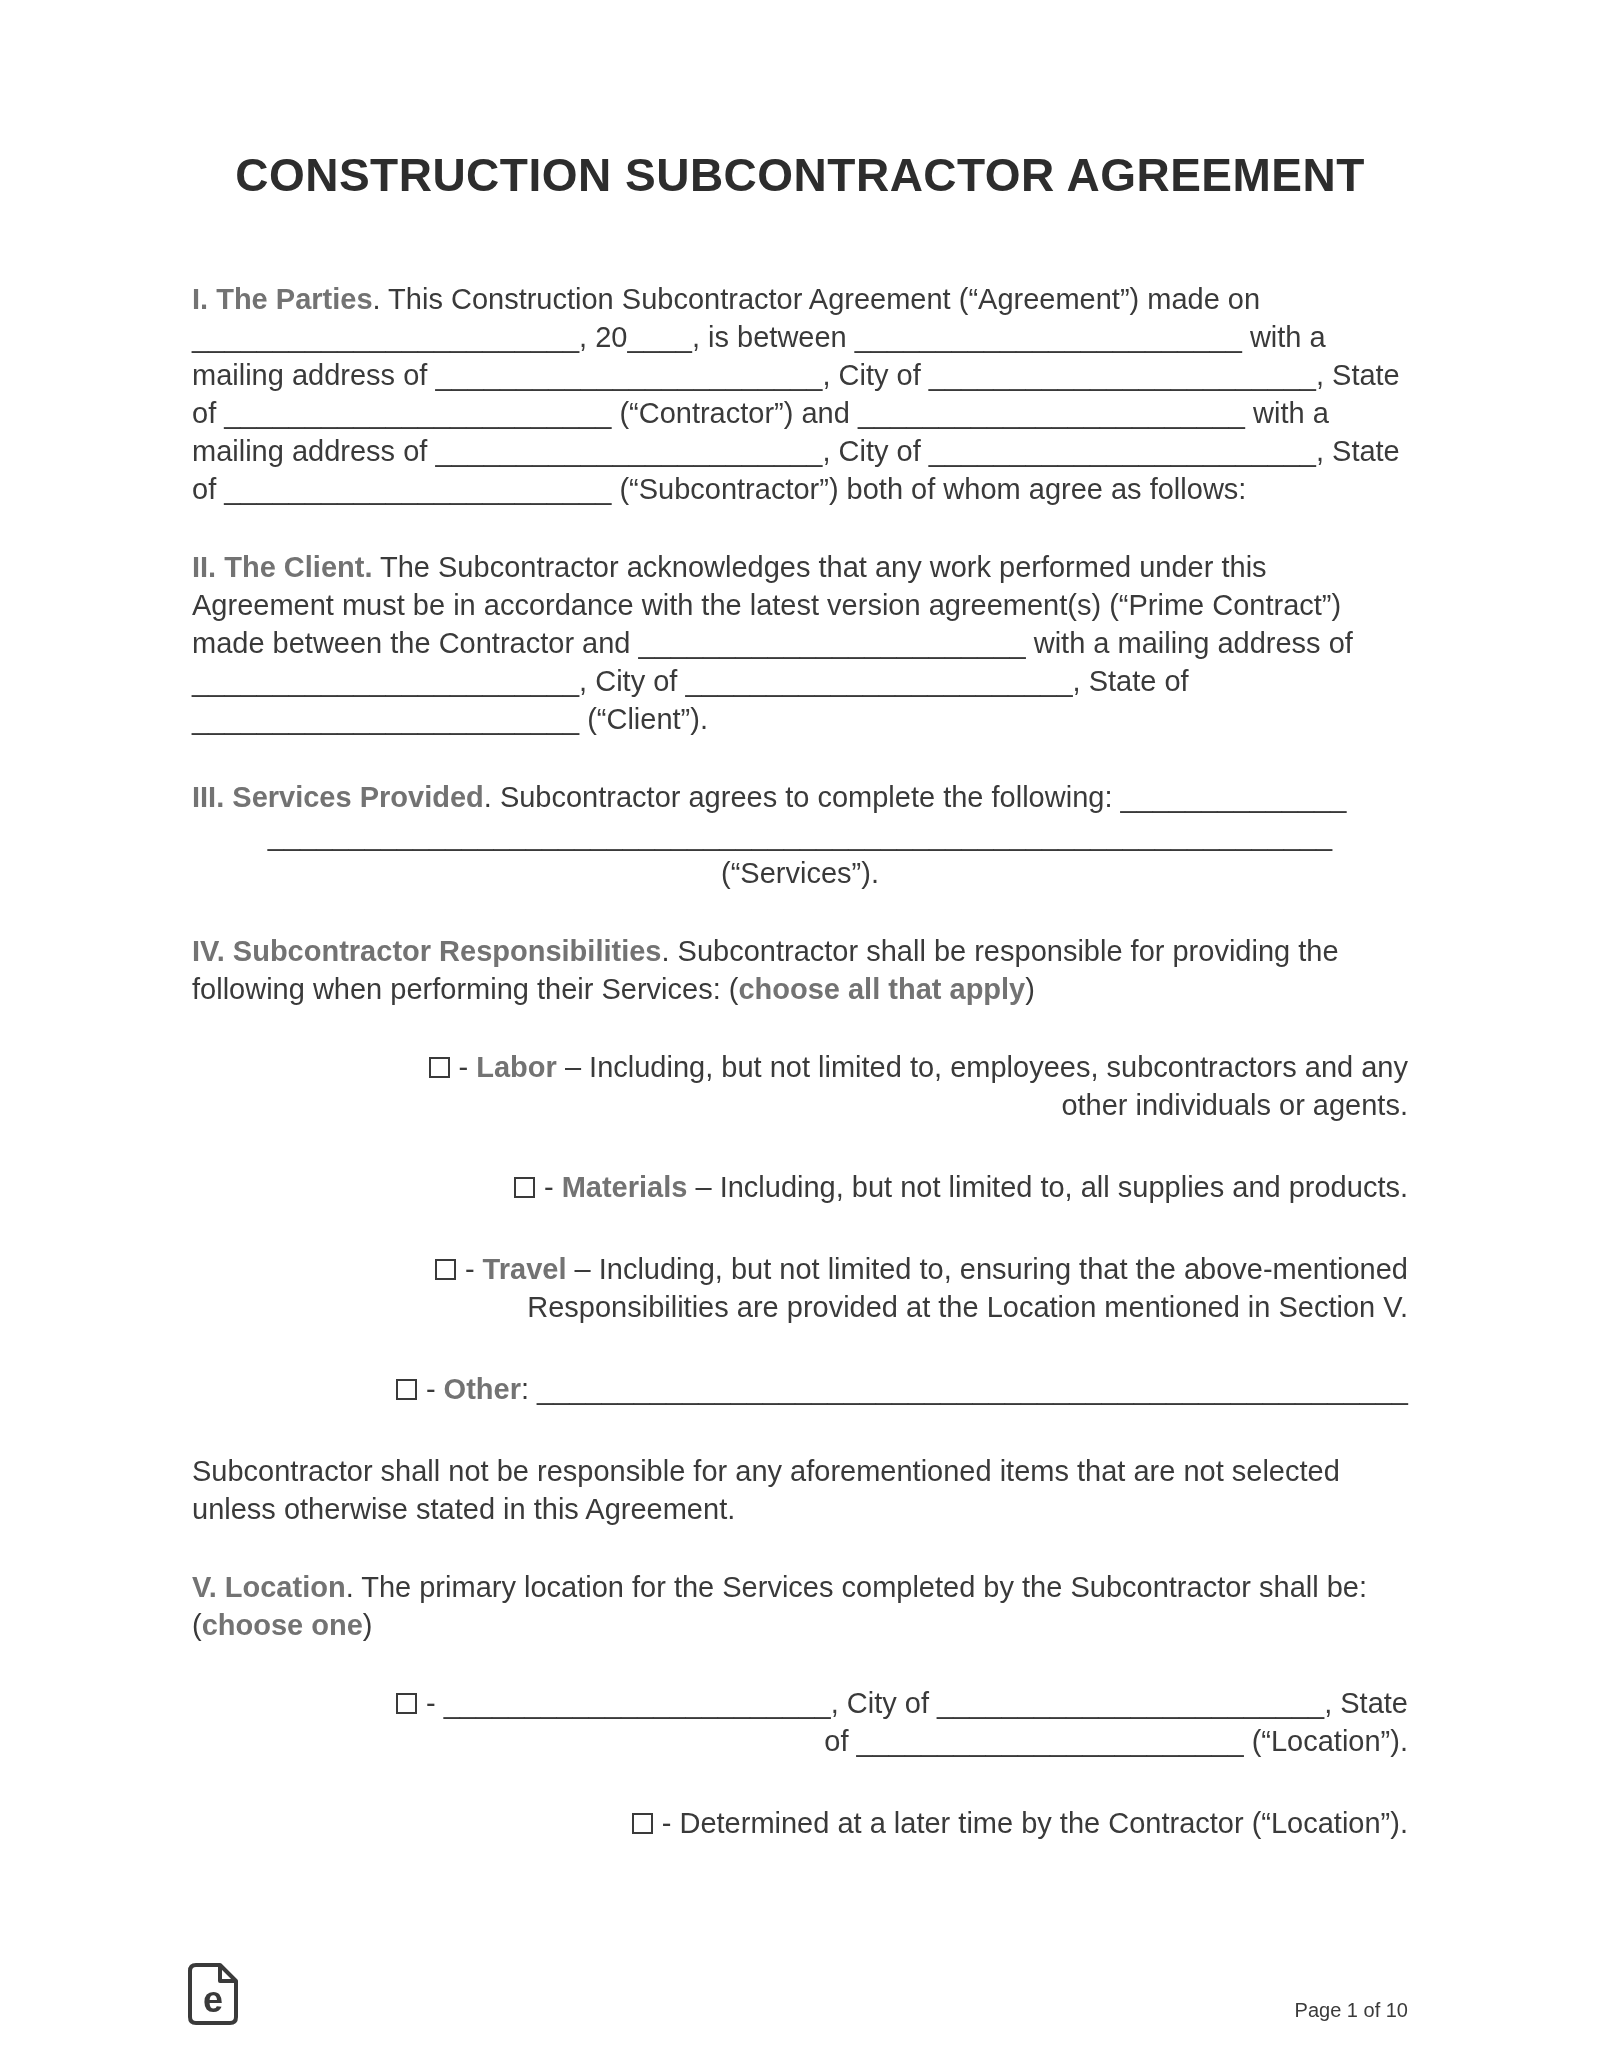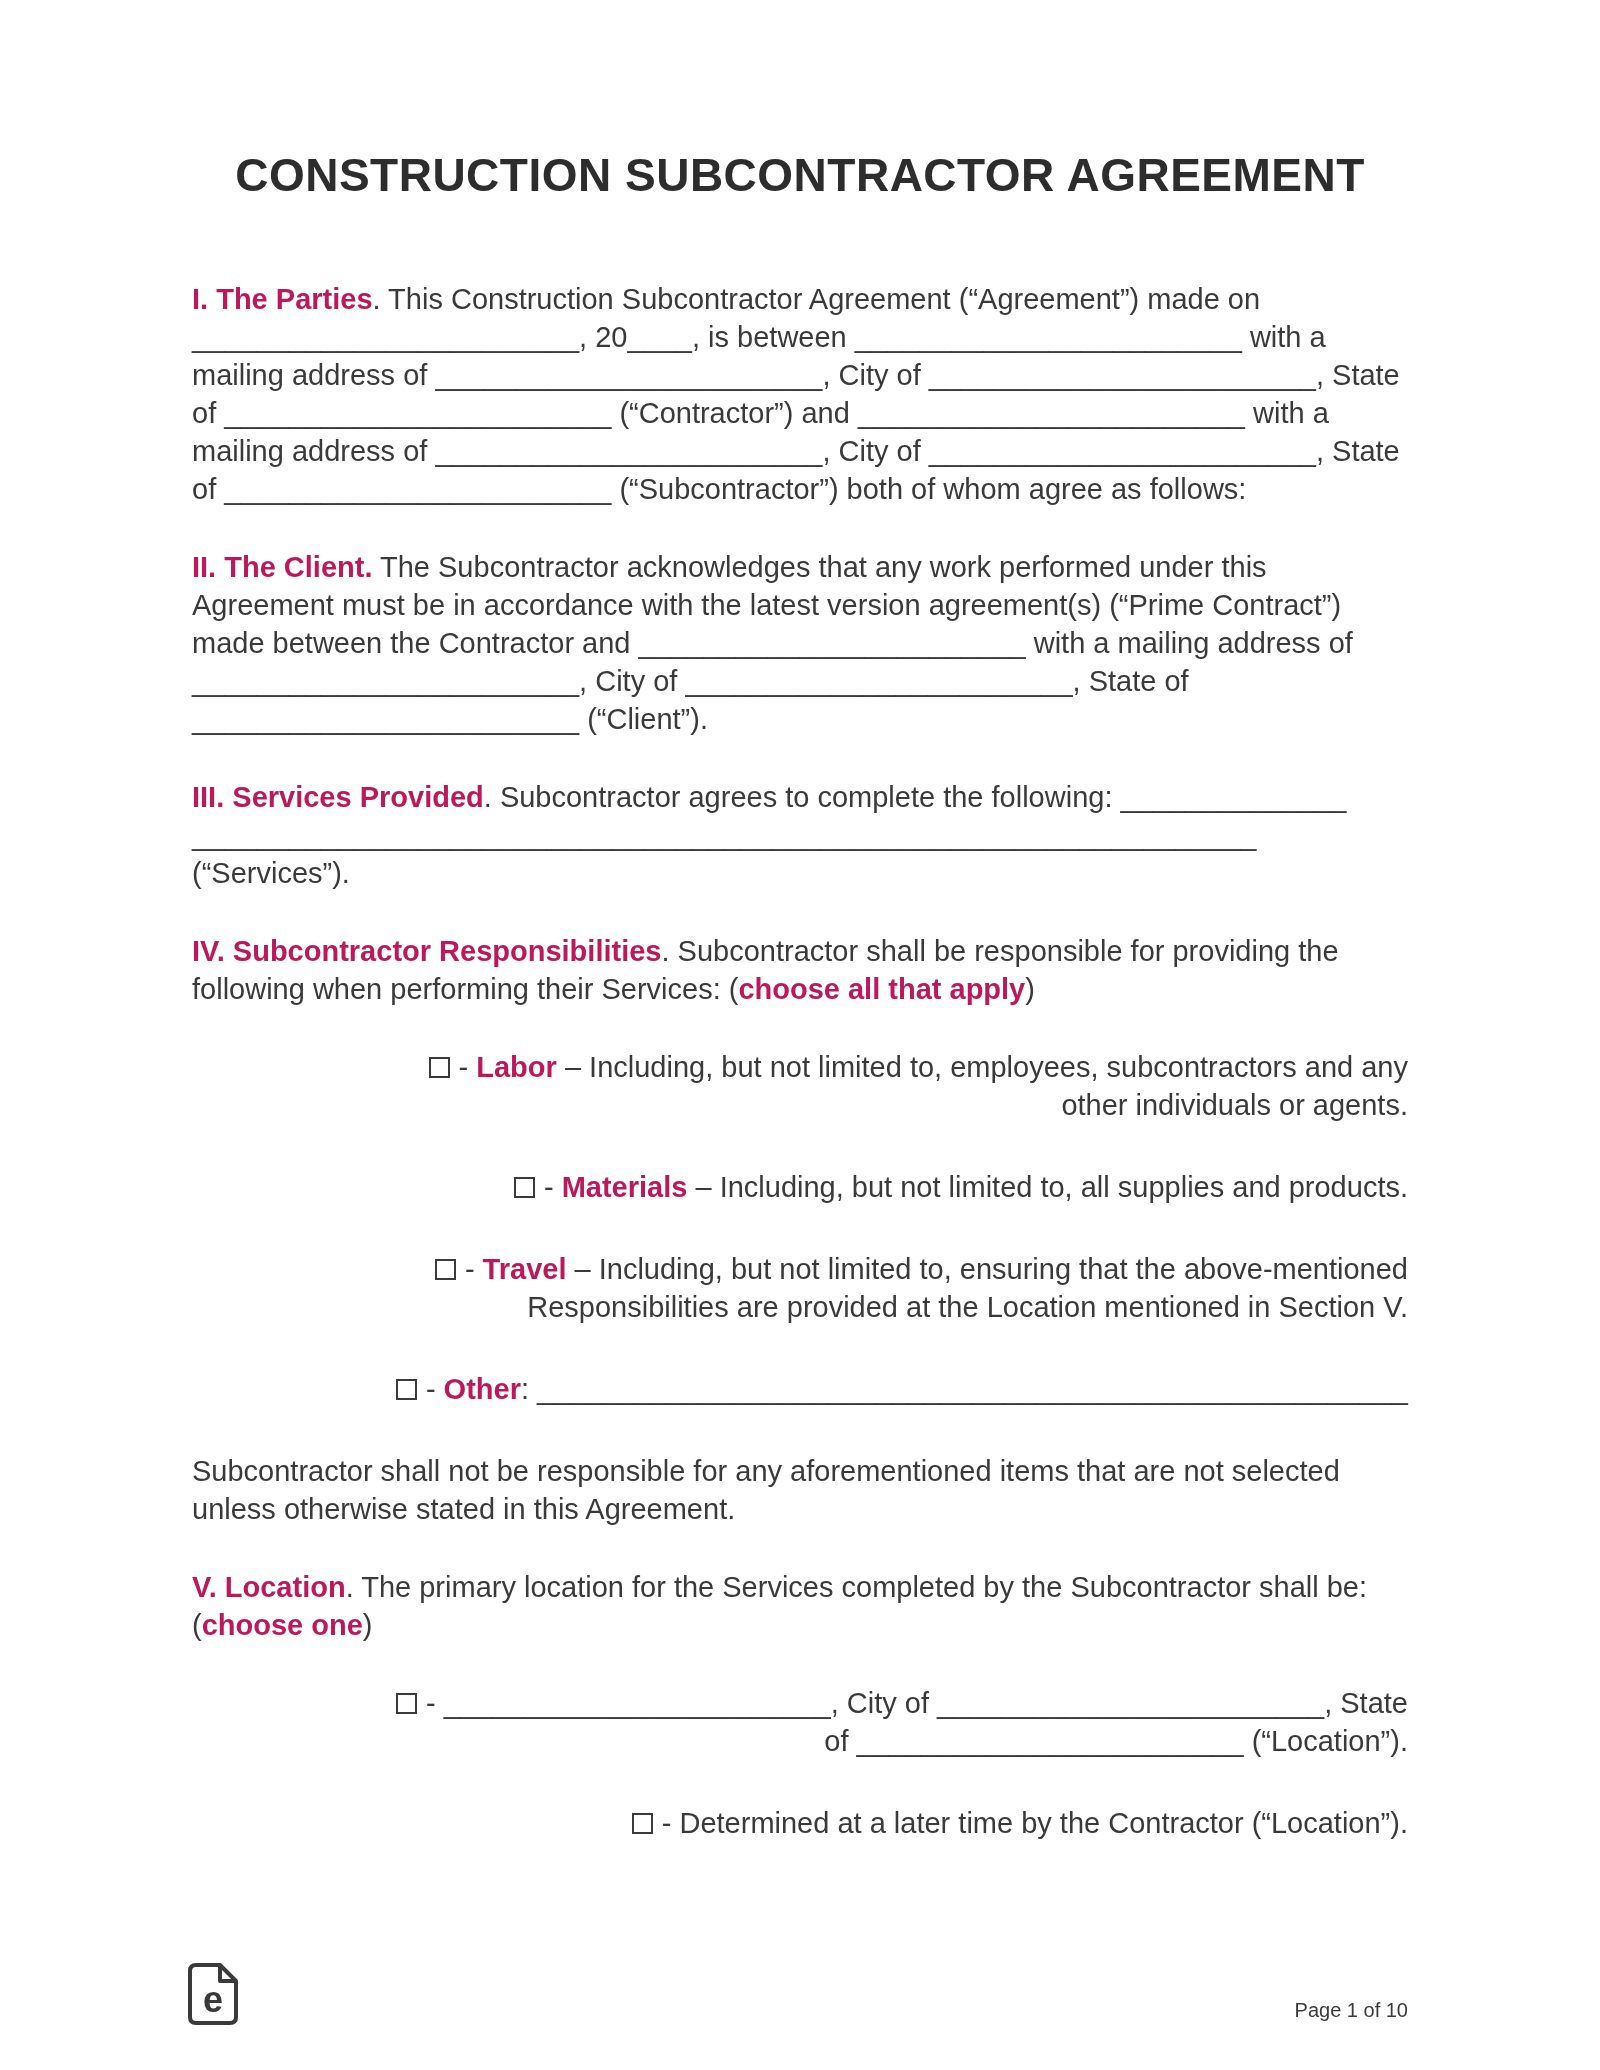--- a/index.html
+++ b/index.html
@@ -24,22 +24,22 @@
     color: #2d2d2d;
     letter-spacing: 0.5px;
     margin-bottom: 78px;
   }
   .para {
     font-size: 29px;
     line-height: 38px;
     margin-bottom: 40px;
     word-wrap: break-word;
   }
-  .para strong, .check-item strong { font-weight: 700; color: #be185d; }
-  .block-line { display: block; }
+  .para strong, .check-item strong { font-weight: 700; color: #737373; }
+  .block-line { display: block; text-align: center; }
   .indent-group { margin-left: 185px; }
   .check-item {
     font-size: 29px;
     line-height: 38px;
     margin-bottom: 44px;
     word-wrap: break-word;
     text-align: right;
   }
   .checkbox {
     display: inline-block;

